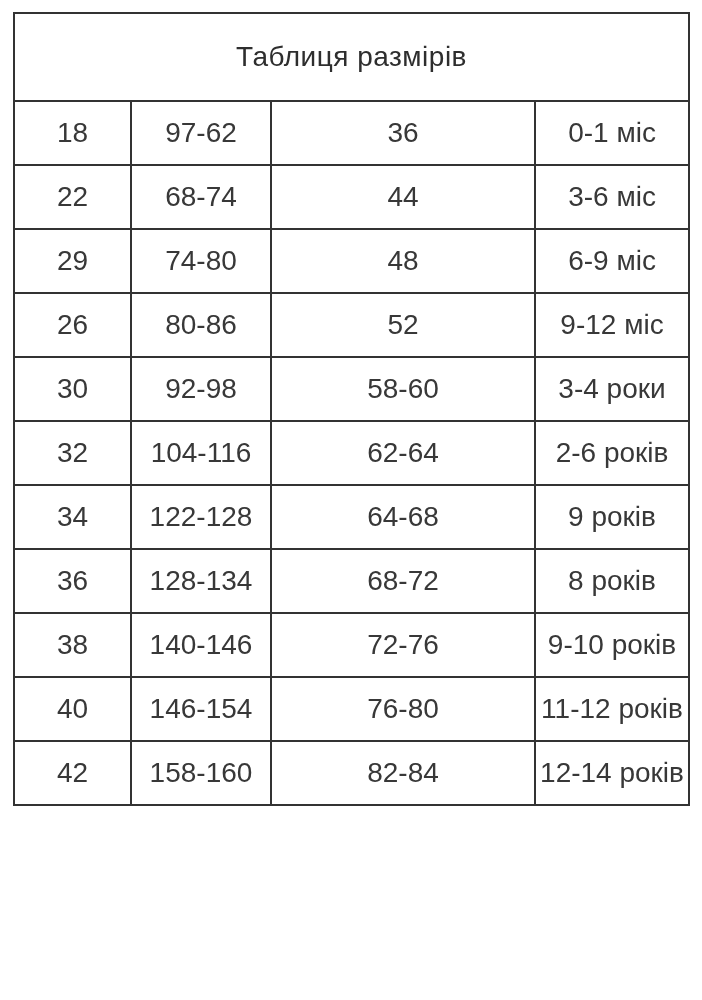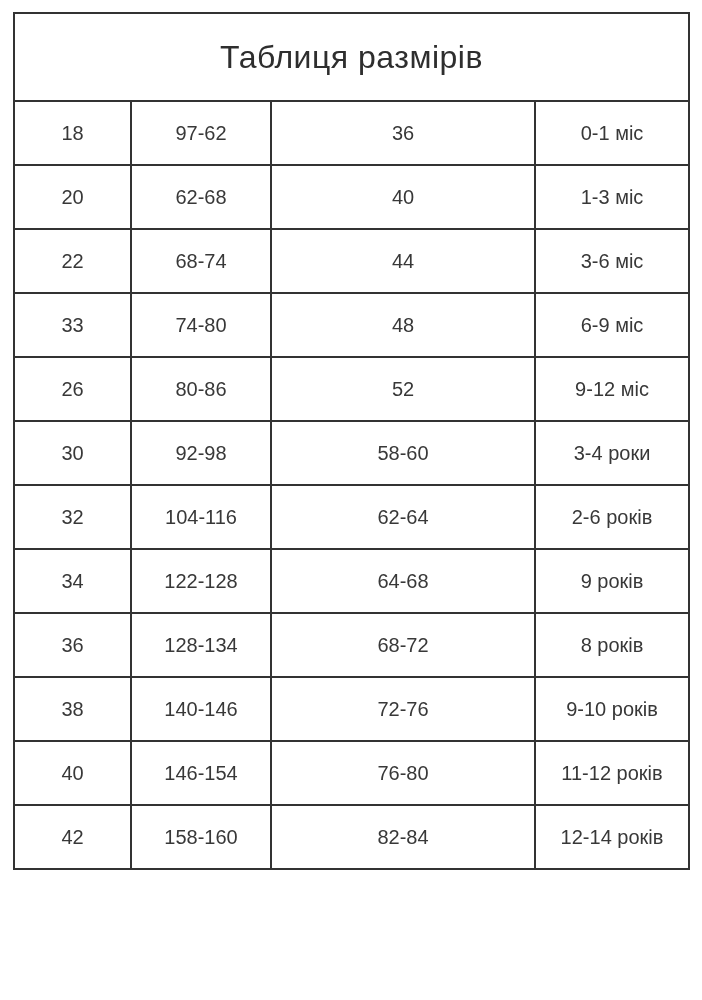--- a/index.html
+++ b/index.html
@@ -28,30 +28,30 @@
     border: 2px solid #333333;
     text-align: center;
     vertical-align: middle;
     font-weight: 400;
     padding: 0;
     white-space: nowrap;
     overflow: hidden;
   }
   tr.title-row td {
     height: 86px;
-    font-size: 32px;
+    font-size: 28px;
     letter-spacing: 0.5px;
   }
   tr.header-row th {
     height: 60px;
     font-size: 23px;
   }
   tbody.data-rows td {
     height: 62px;
-    font-size: 20px;
+    font-size: 28px;
     color: #383838;
   }
 </style>
 </head>
 <body>
 
 <table class="size-table">
   <colgroup>
     <col style="width:117px">
     <col style="width:140px">
@@ -64,33 +64,27 @@
     </tr>
   </thead>
   <tbody class="data-rows" id="data-rows">
   <tr>
         <td>18</td>
         <td>97-62</td>
         <td>36</td>
         <td>0-1 міс</td>
       </tr>
       <tr>
-        <td>20</td>
-        <td>62-68</td>
-        <td>40</td>
-        <td>1-3 міс</td>
-      </tr>
-      <tr>
         <td>22</td>
         <td>68-74</td>
         <td>44</td>
         <td>3-6 міс</td>
       </tr>
       <tr>
-        <td>33</td>
+        <td>29</td>
         <td>74-80</td>
         <td>48</td>
         <td>6-9 міс</td>
       </tr>
       <tr>
         <td>26</td>
         <td>80-86</td>
         <td>52</td>
         <td>9-12 міс</td>
       </tr>

